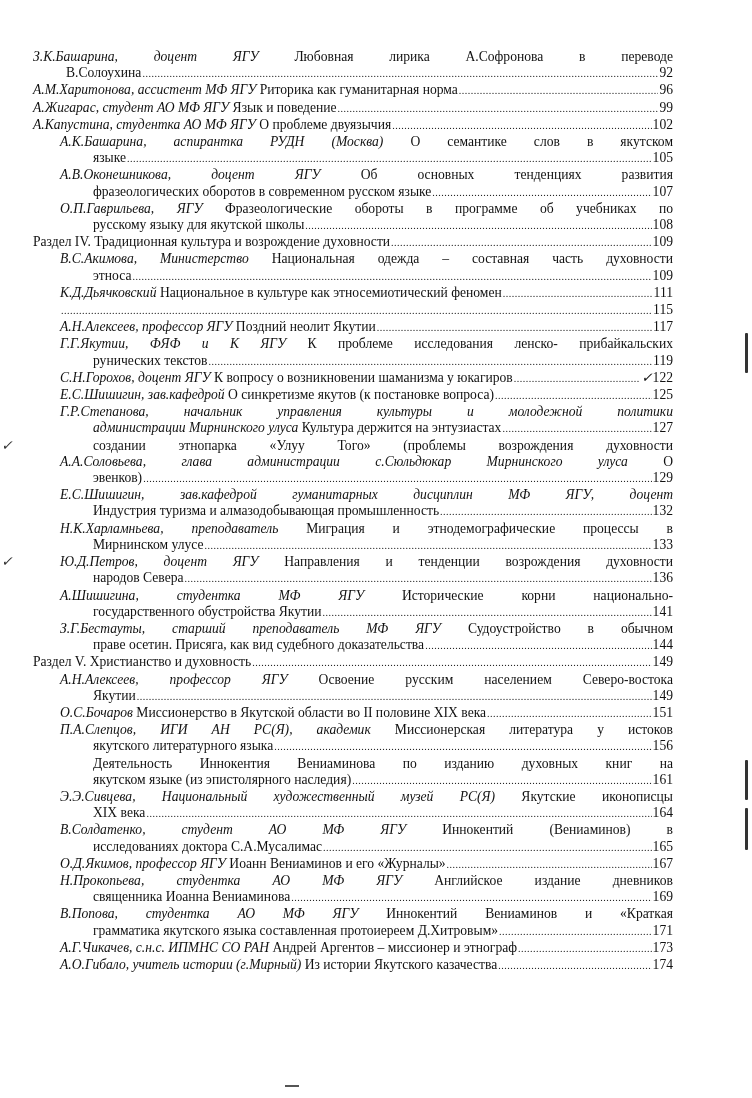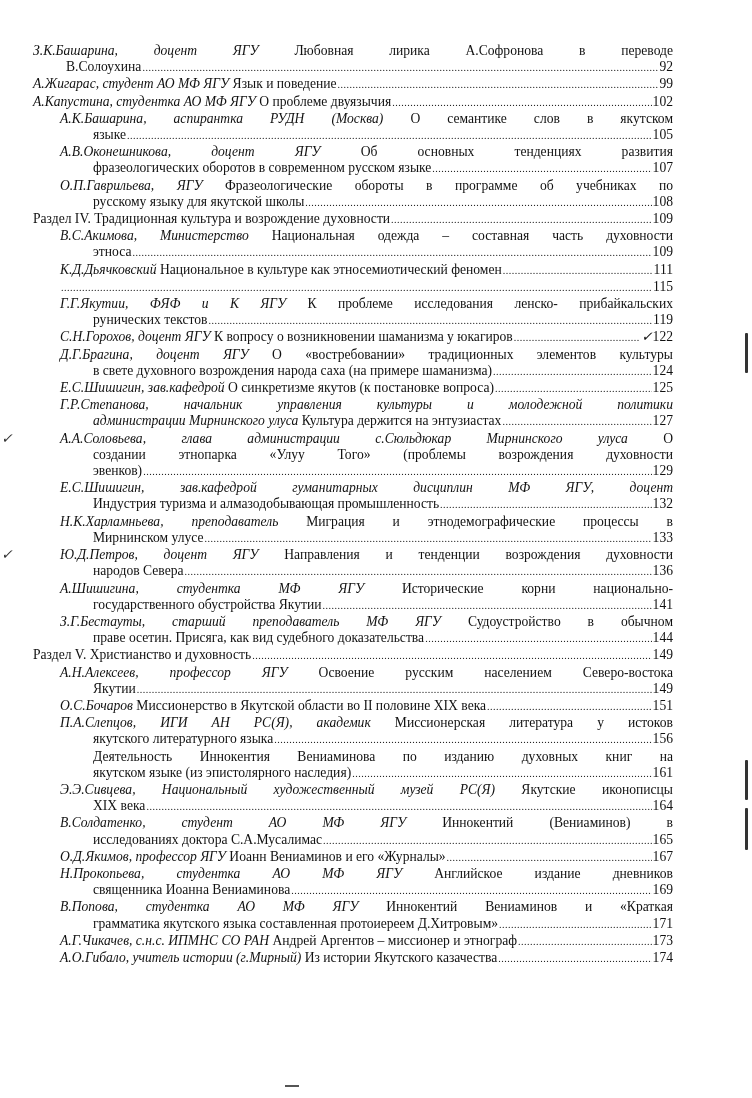--- a/index.html
+++ b/index.html
@@ -1,18 +1,18 @@
 <!DOCTYPE html>
 <html><head>
   <meta charset="utf-8">
   <style>
     html, body { margin: 0; padding: 0; background: #ffffff; }
     body { width: 752px; height: 1098px; position: relative; overflow: hidden;
            font-family: "Liberation Serif", "DejaVu Serif", serif; color: #111; }
-    .page { position: absolute; left: 33px; top: 43px; width: 640px; }
+    .page { position: absolute; left: 33px; top: 49px; width: 640px; }
     .entry { position: relative; font-size: 13.6px; line-height: 16.2px; }
     .entry.l1 { padding-left: 27px; }
     .entry.sec { padding-left: 0; }
     .first { display: block; text-align: justify; text-align-last: justify; }
     .cont { display: flex; align-items: baseline; padding-left: 33px; }
     .cont .txt { white-space: nowrap; text-align: center; }
     .cont .dots { flex: 1; overflow: hidden; white-space: nowrap; margin: 0 1px; font-size: 10px; letter-spacing: 0.5px; }
     .cont .dots::before { content: "................................................................................................................................................................................................................................................................................................................................................................"; }
     .cont .pg { white-space: nowrap; }
     .author { font-style: italic; }
@@ -34,20 +34,27 @@
   <div class="entry l1" style="padding-left:0">
     <span class="first"><span class="author">З.К.Башарина, доцент ЯГУ</span> <span>Любовная лирика А.Софронова в переводе</span></span>
     <div class="cont" style="padding-left:33px">
         <span class="txt">В.Солоухина</span>
         <span class="dots"></span>
         <span class="pg">92</span>
       </div>
   </div>
   <div class="entry">
     <div class="single">
+        <span class="txt"><span class="author">А.М.Харитонова, ассистент МФ ЯГУ</span> <span>Риторика как гуманитарная норма</span></span>
+        <span class="dots"></span>
+        <span class="pg">96</span>
+      </div>
+  </div>
+  <div class="entry">
+    <div class="single">
         <span class="txt"><span class="author">А.Жигарас, студент АО МФ ЯГУ</span> <span>Язык и поведение</span></span>
         <span class="dots"></span>
         <span class="pg">99</span>
       </div>
   </div>
   <div class="entry">
     <div class="single">
         <span class="txt"><span class="author">А.Капустина, студентка АО МФ ЯГУ</span> <span>О проблеме двуязычия</span></span>
         <span class="dots"></span>
         <span class="pg">102</span>
@@ -98,65 +105,64 @@
     <div class="single">
         <span class="txt"><span class="author">К.Д.Дьячковский</span> <span>Национальное в культуре как этносемиотический феномен</span></span>
         <span class="dots"></span>
         <span class="pg">111</span>
       </div>
   </div>
   <div class="entry l1">
     <div class="single">
         <span class="dots"></span>
         <span class="pg">115</span>
+      </div>
+  </div>
+  <div class="entry l1">
+    <div class="single">
+        <span class="txt"><span class="author">А.Н.Алексеев, профессор ЯГУ</span> <span>Поздний неолит Якутии</span></span>
+        <span class="dots"></span>
+        <span class="pg">117</span>
       </div>
   </div>
   <div class="entry l1">
     <span class="first"><span class="author">Г.Г.Якутии, ФЯФ и К ЯГУ</span> <span>К проблеме исследования ленско- прибайкальских</span></span>
     <div class="cont">
         <span class="txt">рунических текстов</span>
         <span class="dots"></span>
         <span class="pg">119</span>
       </div>
   </div>
   <div class="entry l1">
     <div class="single">
         <span class="txt"><span class="author">С.Н.Горохов, доцент ЯГУ</span> <span>К вопросу о возникновении шаманизма у юкагиров</span></span>
         <span class="dots"></span>
         <span class="author">✓</span>
         <span class="pg">122</span>
       </div>
   </div>
   <div class="entry l1">
-    <span class="first"><span class="author">Д.Г.Брагина, доцент ЯГУ</span> <span>О «востребовании» традиционных элементов культуры</span></span>
-    <div class="cont">
-        <span class="txt">в свете духовного возрождения народа саха (на примере шаманизма)</span>
-        <span class="dots"></span>
-        <span class="pg">124</span>
-      </div>
-  </div>
-  <div class="entry l1">
     <div class="single">
         <span class="txt"><span class="author">Е.С.Шишигин, зав.кафедрой</span> <span>О синкретизме якутов (к постановке вопроса)</span></span>
         <span class="dots"></span>
         <span class="pg">125</span>
       </div>
   </div>
   <div class="entry l1">
     <span class="first author">Г.Р.Степанова, начальник управления культуры и молодежной политики</span>
     <div class="cont">
         <span class="txt"><span class="author">администрации Мирнинского улуса</span> <span>Культура держится на энтузиастах</span></span>
         <span class="dots"></span>
         <span class="pg">127</span>
       </div>
   </div>
   <div class="entry l1">
     <span class="check">✓</span>
+    <span class="first" style="padding-left:33px">создании этнопарка «Улуу Того» (проблемы возрождения духовности</span>
     <span class="first"><span class="author">А.А.Соловьева, глава администрации с.Сюльдюкар Мирнинского улуса</span> <span>О</span></span>
-    <span class="first" style="padding-left:33px">создании этнопарка «Улуу Того» (проблемы возрождения духовности</span>
     <div class="cont">
         <span class="txt">эвенков)</span>
         <span class="dots"></span>
         <span class="pg">129</span>
       </div>
   </div>
   <div class="entry l1">
     <span class="first author">Е.С.Шишигин, зав.кафедрой гуманитарных дисциплин МФ ЯГУ, доцент</span>
     <div class="cont">
         <span class="txt">Индустрия туризма и алмазодобывающая промышленность</span>

